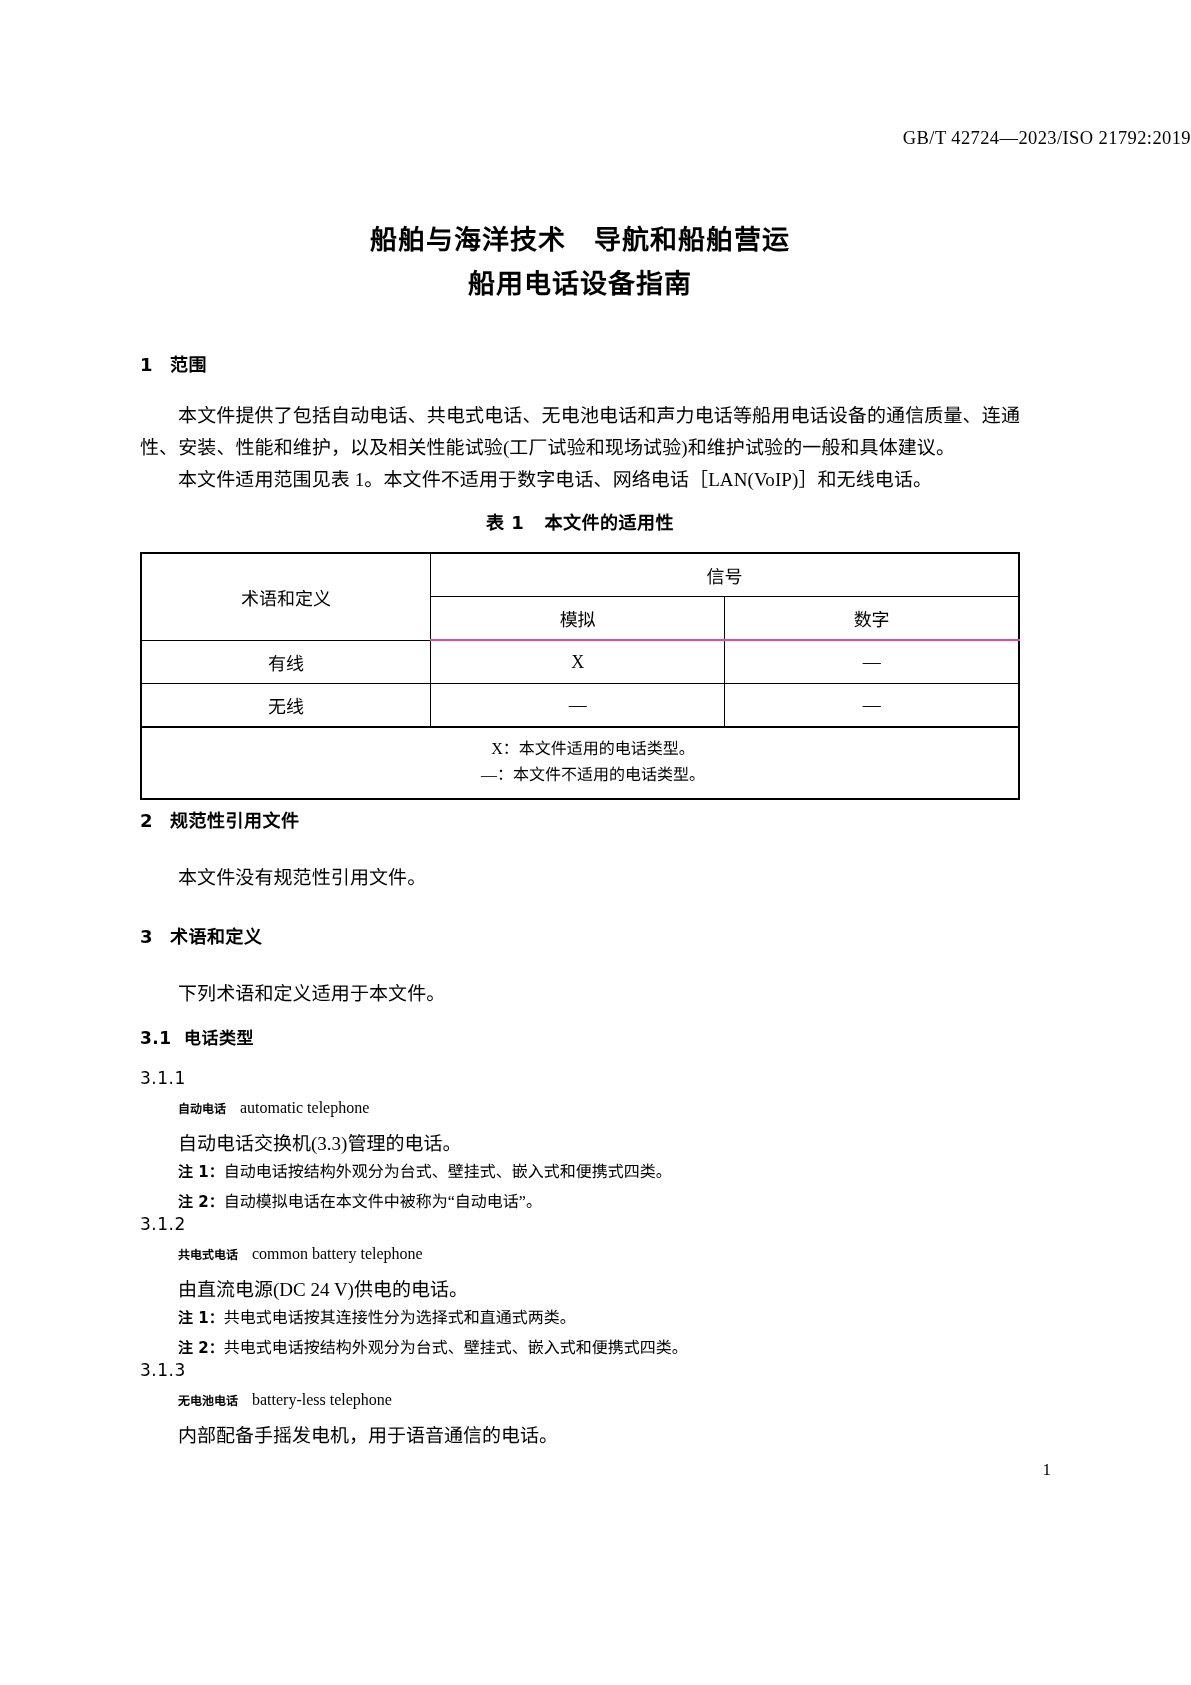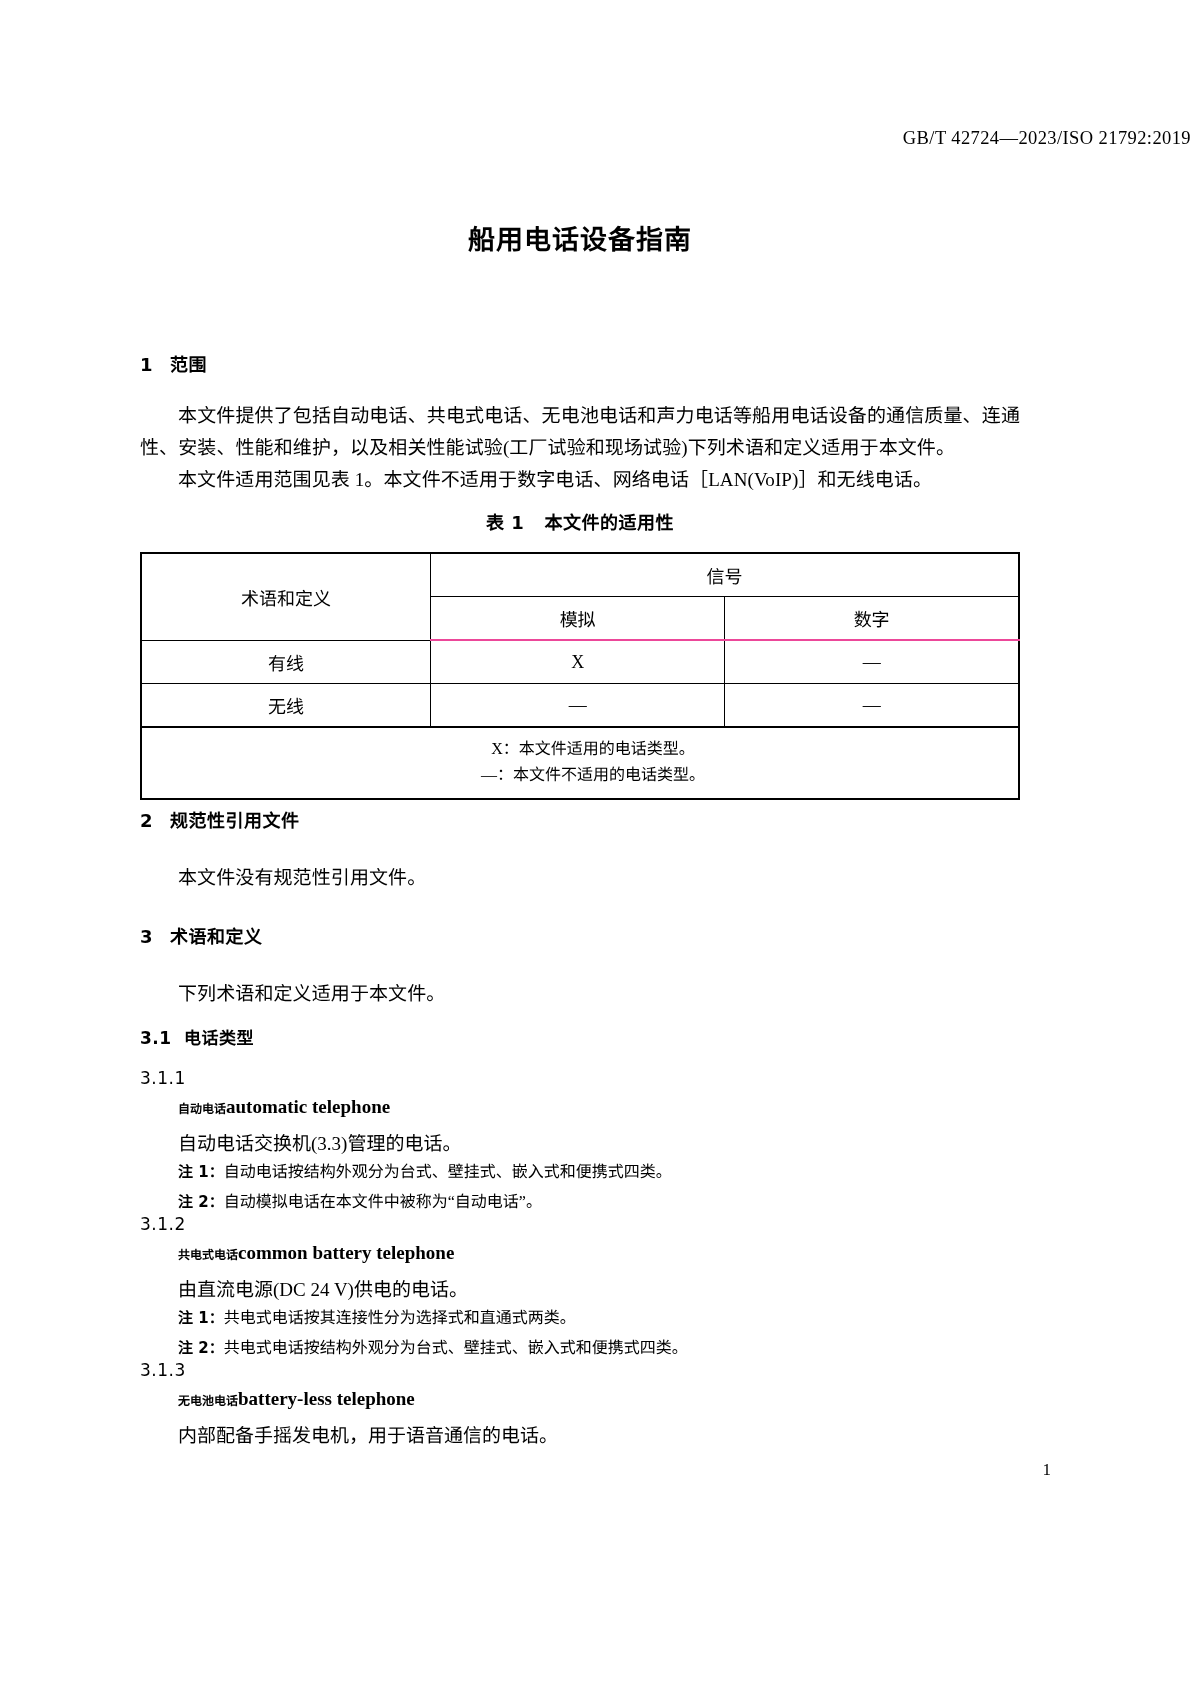--- a/index.html
+++ b/index.html
@@ -109,23 +109,23 @@
     white-space: nowrap;
   }
   .term-cn {
     font-family: "DejaVu Sans", "Liberation Sans", sans-serif;
     font-weight: bold;
     font-size: 12px;
     margin-top: 32px;
   }
   .term-en {
     font-family: "Liberation Serif", "DejaVu Serif", serif;
-    font-weight: bold;
-    font-size: 19px;
-    margin-left: 0;
+    font-weight: normal;
+    font-size: 16px;
+    margin-left: 14px;
   }
   .term-def {
     position: absolute;
     left: 38px;
     font-size: 19px;
     white-space: nowrap;
   }
   .note-line {
     position: absolute;
     left: 38px;
@@ -194,28 +194,29 @@
 
 <div class="page">
 
   <div class="doc-header">
     <span>GB/T 42724—2023/ISO 21792:2019</span>
   </div>
 
   <div class="content">
 
     <div class="title-block">
+      <span class="title-line">船舶与海洋技术　导航和船舶营运</span>
       <span class="title-line">船用电话设备指南</span>
     </div>
 
     <div class="clause-h1" style="top:350px;">
       <span class="num">1</span><span>范围</span>
     </div>
 
-    <div class="para indent" style="top:400px;">本文件提供了包括自动电话、共电式电话、无电池电话和声力电话等船用电话设备的通信质量、连通性、安装、性能和维护，以及相关性能试验(工厂试验和现场试验)下列术语和定义适用于本文件。</div>
+    <div class="para indent" style="top:400px;">本文件提供了包括自动电话、共电式电话、无电池电话和声力电话等船用电话设备的通信质量、连通性、安装、性能和维护，以及相关性能试验(工厂试验和现场试验)和维护试验的一般和具体建议。</div>
     <div class="para indent" style="top:464px;">本文件适用范围见表 1。本文件不适用于数字电话、网络电话［LAN(VoIP)］和无线电话。</div>
 
     <div class="table-caption" style="top:508px;">
       <span>表 1</span>&nbsp;&nbsp;&nbsp;<span>本文件的适用性</span>
     </div>
 
     <table class="std-table">
       <tbody>
         <tr class="top-row">
           <td class="outer-left" rowspan="2" style="width:280px;">术语和定义</td>

